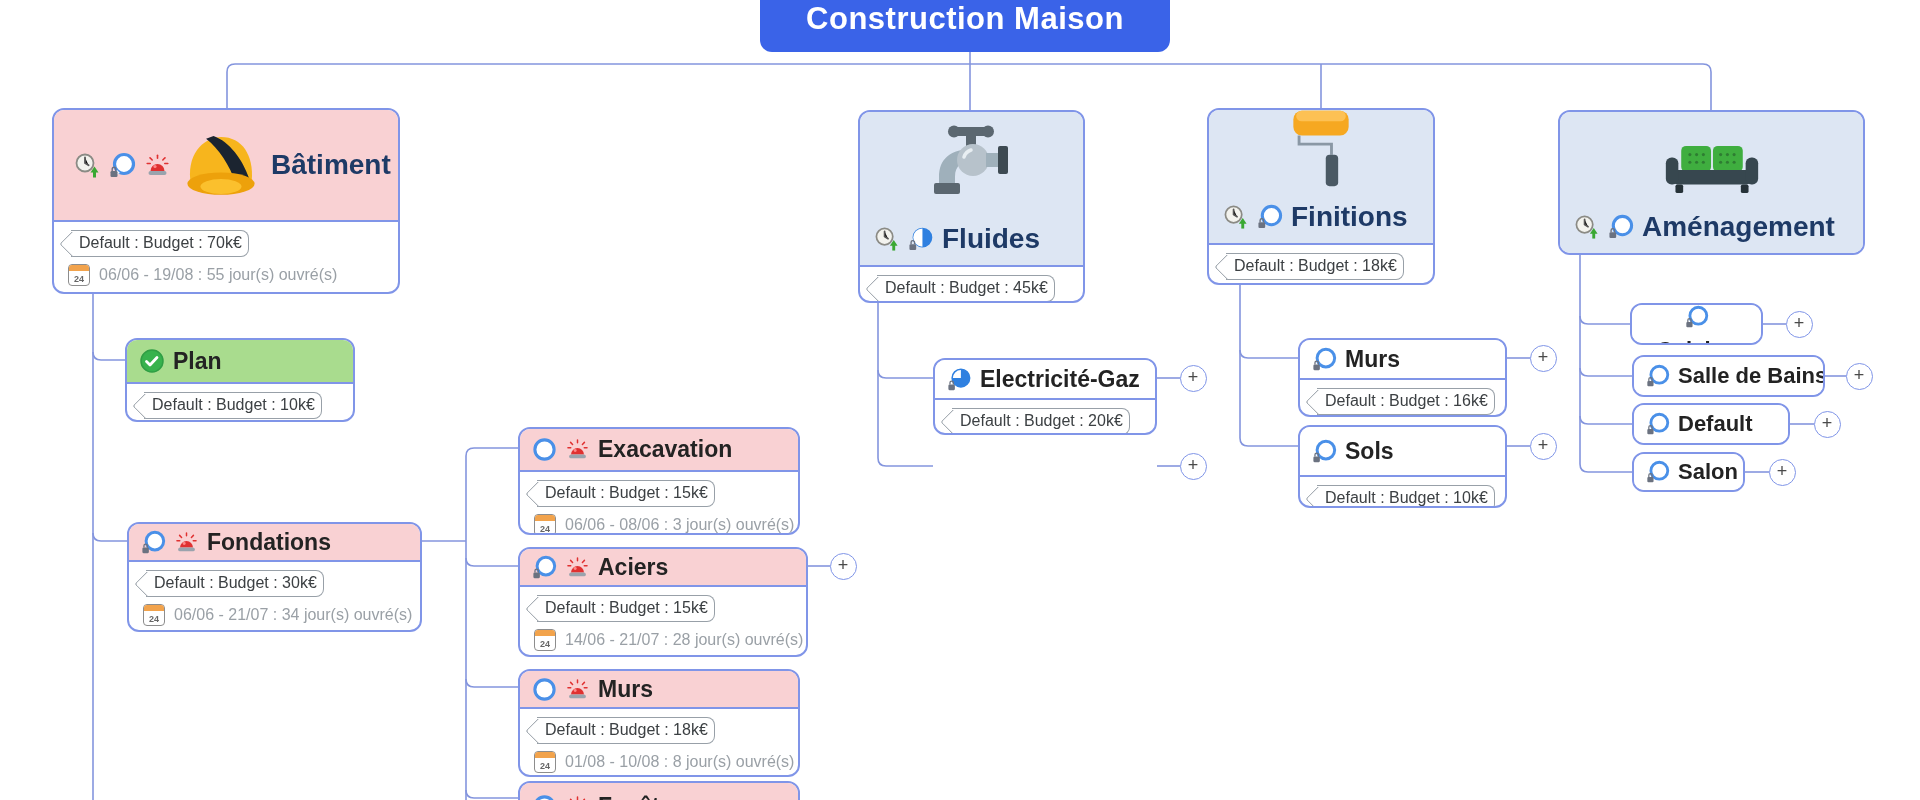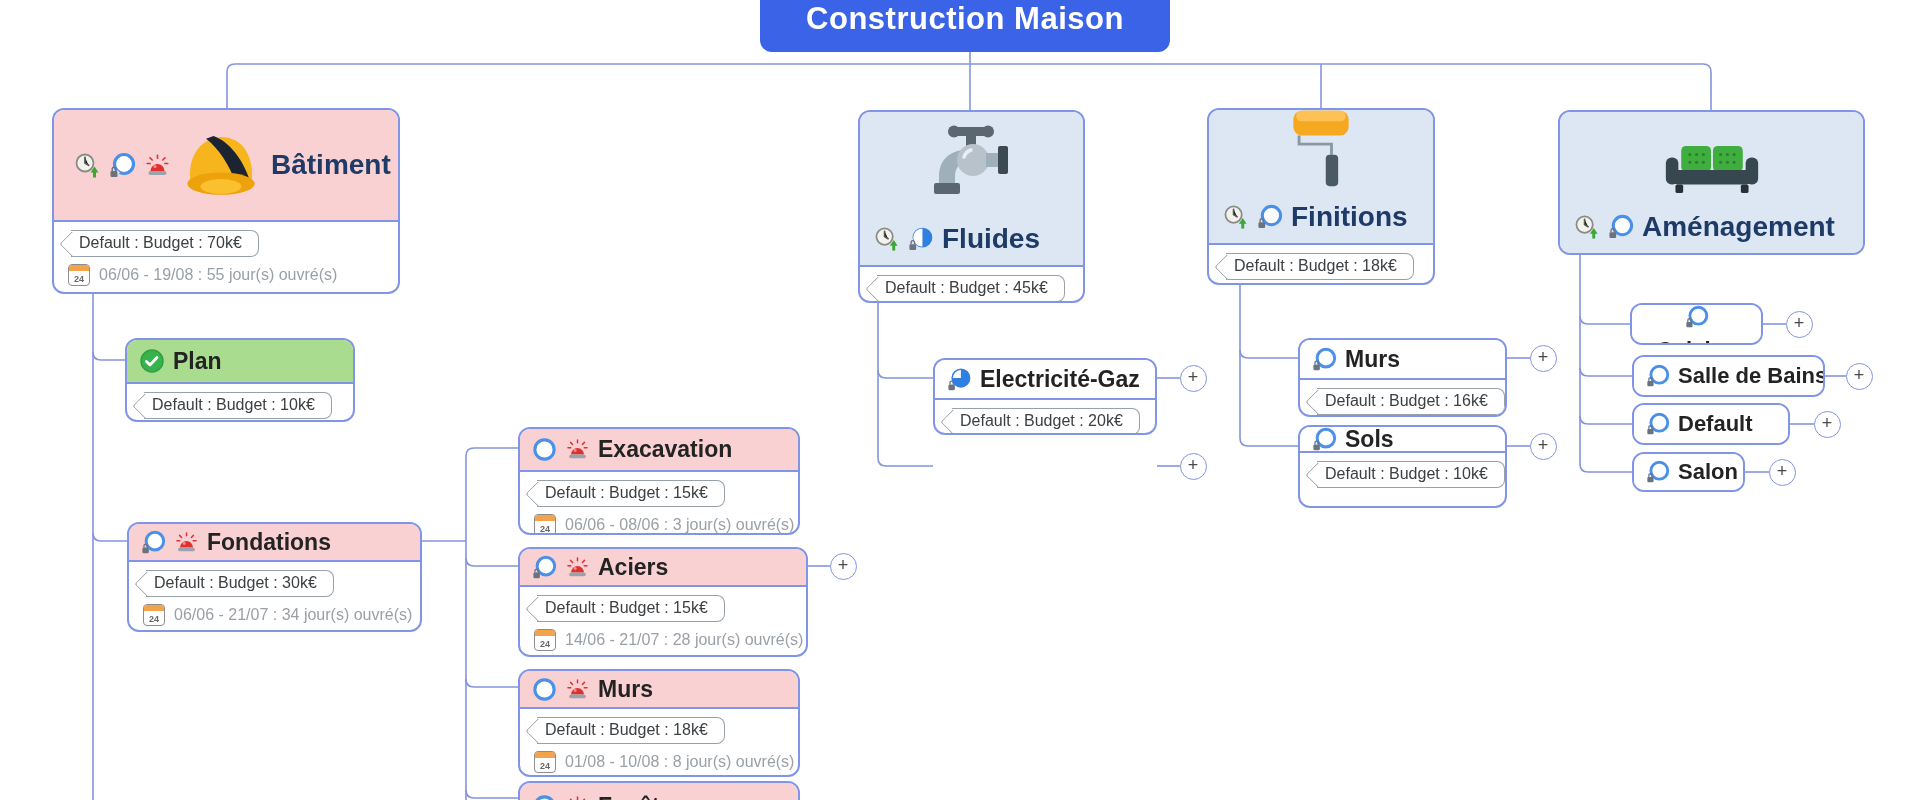--- a/index.html
+++ b/index.html
@@ -23,21 +23,21 @@
   .hdr.slate.nb{border-bottom:none;}
   .emoji-wrap{display:flex;justify-content:center;align-items:flex-end;flex:1;}
   .titlerow{display:flex;align-items:center;gap:8px;margin-top:4px;}
   .ttl{font-weight:bold;white-space:nowrap;}
   .ttl.navy{color:#1e3a66;font-size:28px;}
   .ttl.dark{color:#232323;font-size:23px;}
   .ttl.sm{color:#232323;font-size:22px;}
 
   .body{padding:0 0 6px 0;}
   .pill{display:inline-flex;align-items:center;position:relative;margin:8px 0 2px 17px;
-        padding:3px 16px 4px 8px;border:1.4px solid #98a0a8;border-left:none;
+        padding:3px 6px 4px 8px;border:1.4px solid #98a0a8;border-left:none;
         border-radius:0 8px 8px 0;font-size:16px;color:#3c4043;background:#fff;white-space:nowrap;}
   .pill::before{content:"";position:absolute;left:-8.5px;top:50%;width:17px;height:17px;
         transform:translateY(-50%) rotate(45deg);border-left:1.4px solid #98a0a8;
         border-bottom:1.4px solid #98a0a8;background:#fff;border-bottom-left-radius:3px;}
   .pill span{position:relative;}
   .daterow{display:flex;align-items:center;gap:9px;margin:5px 0 0 14px;font-size:16px;color:#9aa0a6;white-space:nowrap;}
 
   .cal{width:20px;height:20px;border:1.5px solid #8d8d8d;border-radius:4px;background:#fff;
        position:relative;overflow:hidden;flex:none;}
   .cal i{font-style:normal;}
@@ -466,21 +466,21 @@
       <span class="ttl dark">Murs</span>
     </div>
     <div class="body">
       <div class="pill">
           <span>Default : Budget : 16k€</span>
         </div>
     </div>
   </div>
 
   <div class="node" style="left:1298px;top:425px;width:209px;height:83px;">
-    <div class="hdr white" style="height:26px;">
+    <div class="hdr white" style="height:50px;">
       <span class="ic">
         <svg width="25" height="25" viewBox="0 0 27 27">
             <circle cx="15" cy="12" r="9.5" fill="#fff" stroke="#4a90e8" stroke-width="3.2"></circle>
             <rect x="1.5" y="19" width="7" height="6" rx="1.2" fill="#6b7280"></rect>
             <path d="M3.2 19 v-2 a1.8 1.8 0 0 1 3.6 0 v2" stroke="#6b7280" stroke-width="1.4" fill="none"></path>
           </svg>
       </span>
       <span class="ttl dark">Sols</span>
     </div>
     <div class="body">

